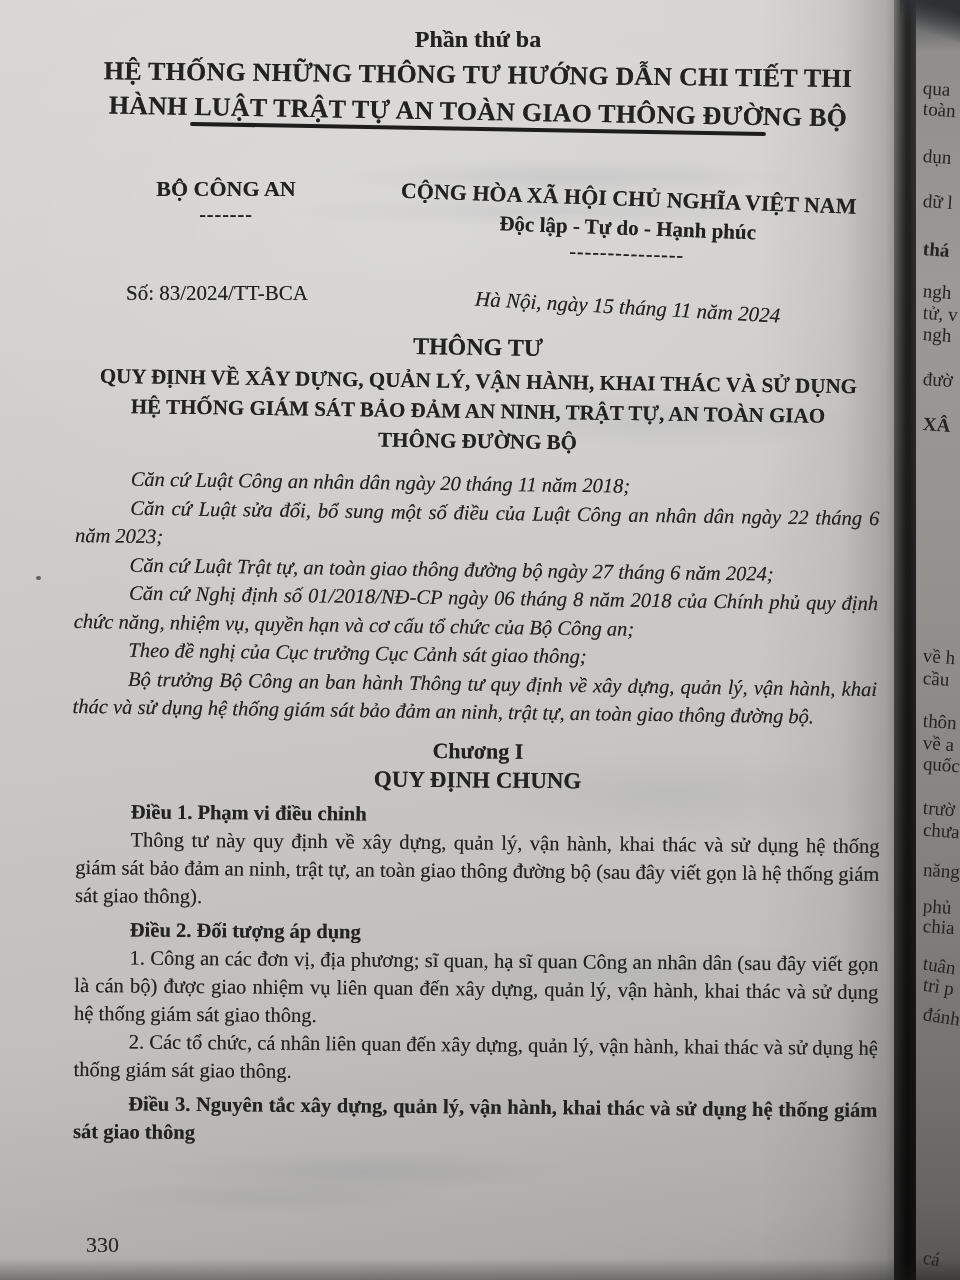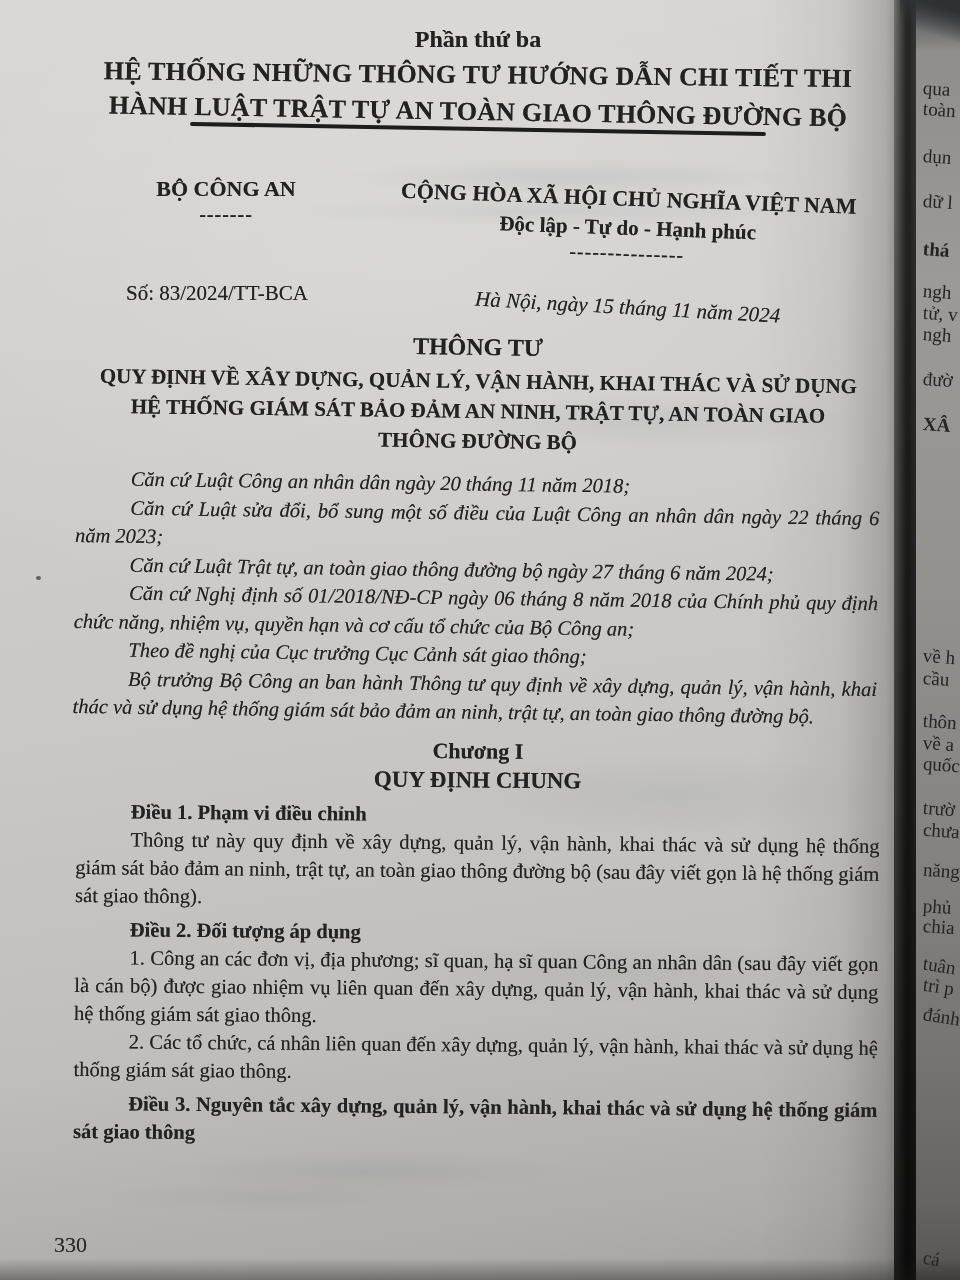--- a/index.html
+++ b/index.html
@@ -80,21 +80,21 @@
   .article-heading{
     margin:0;font-size:20.5px;font-weight:bold;line-height:28px;
     text-align:justify;text-indent:55px;
   }
   .article-p{
     margin:0;font-size:20.5px;line-height:28px;
     text-align:justify;text-indent:55px;
   }
   .sp{margin-top:6px;}
 
-  .page-number{position:absolute;left:54px;bottom:22px;font-size:22px;color:#2a2a2a;}
+  .page-number{position:absolute;left:86px;bottom:22px;font-size:22px;color:#2a2a2a;}
 
   .ink-speck{position:absolute;left:36px;top:576px;width:5px;height:4px;border-radius:50%;background:#3a3a3a;opacity:0.75;}
 
   
   .crease{
     position:absolute;top:0;left:894px;width:28px;height:1280px;
     background:
       linear-gradient(180deg,rgba(0,0,0,0.15) 0%,rgba(0,0,0,0.35) 30%,rgba(0,0,0,0.55) 65%,rgba(0,0,0,0.75) 100%),
       linear-gradient(90deg,rgba(120,120,118,0.6) 0%,rgba(35,35,33,0.9) 45%,rgba(100,100,98,0.5) 100%);
   }

